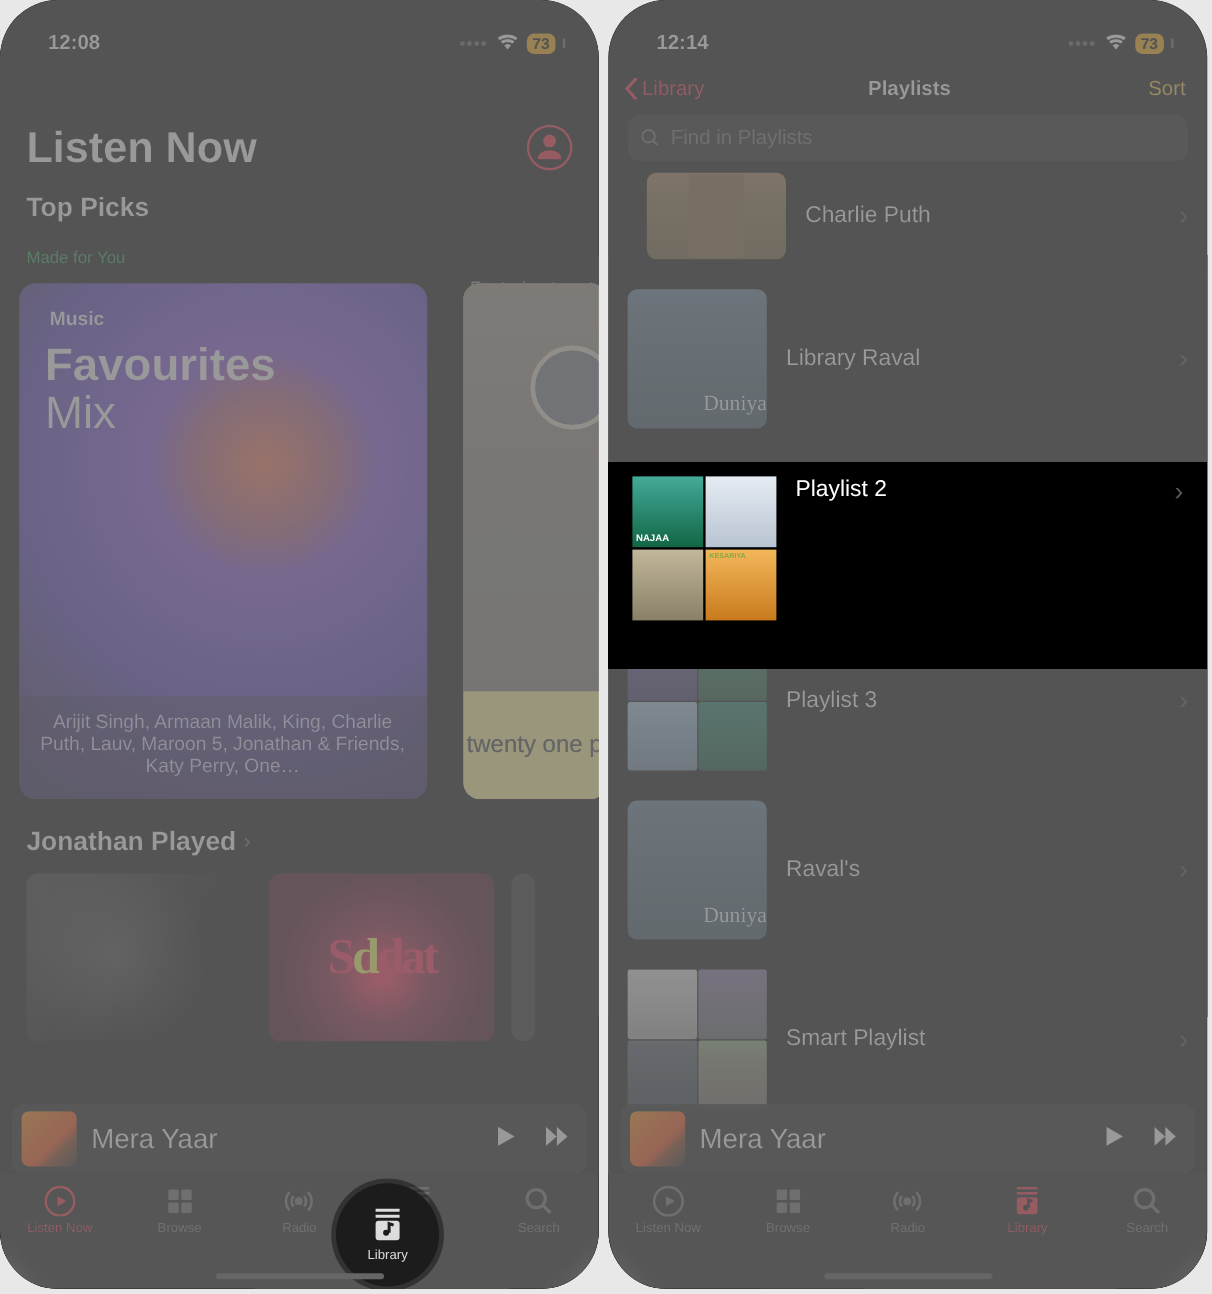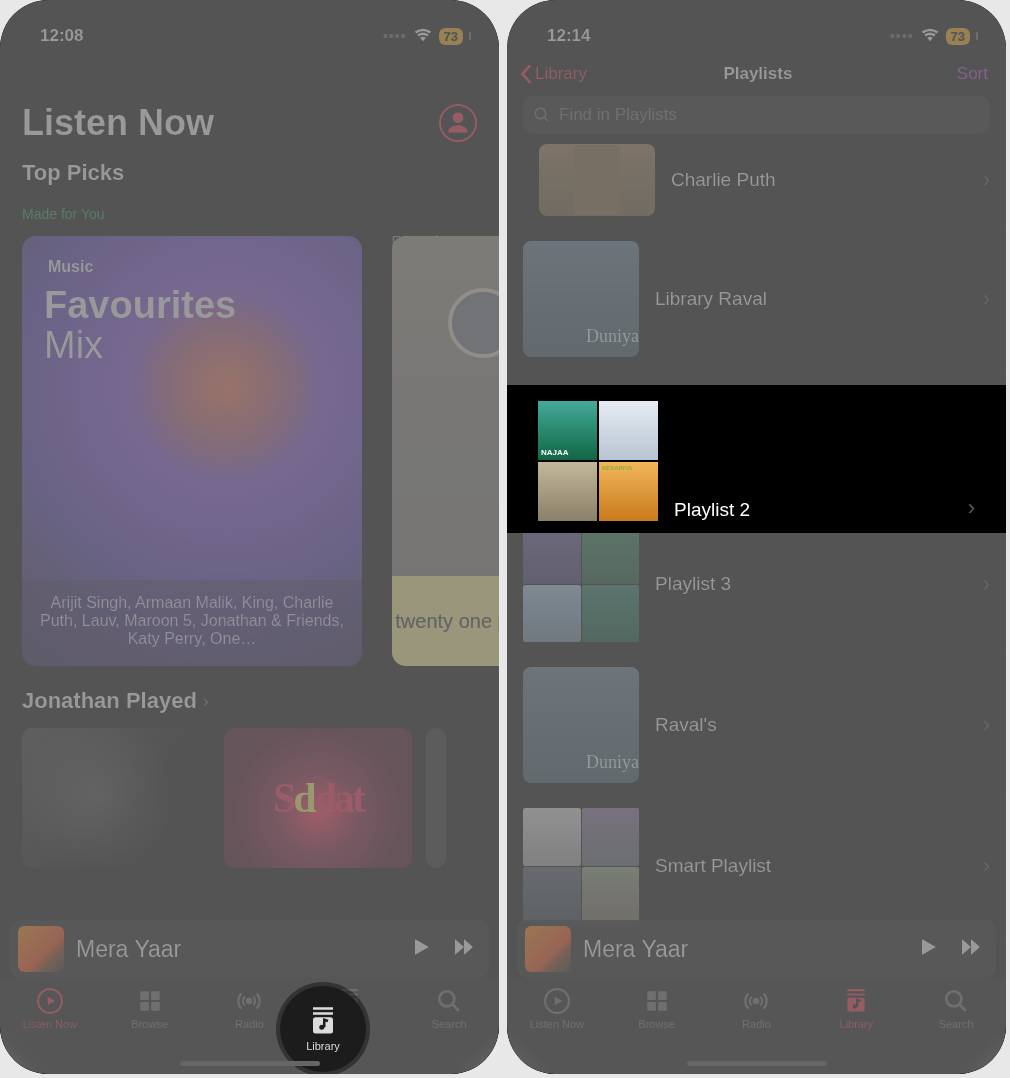--- a/index.html
+++ b/index.html
@@ -66,20 +66,21 @@
   }
   .listen-header h1 { color:#fff; font-size:36px; font-weight:800; }
   .profile-ring { width:38px; height:38px; border:2.5px solid #fa2d48; border-radius:50%; display:flex; align-items:center; justify-content:center; }
   .profile-ring svg { width:26px; height:26px; fill:#fa2d48; }
   .section-label { padding: 10px 22px 0 22px; color:#fff; }
   .section-label h2 { font-size:22px; font-weight:700; }
   .section-label p { font-size:14px; color:#22c55e; margin-top:20px; }
   .cards-row {
     display:flex; gap:30px; padding: 14px 0 0 22px;
     overflow:hidden;
+    justify-content:center;
   }
   .card {
     width: 340px; height:430px; flex-shrink:0; border-radius:14px;
     background: radial-gradient(circle at 60% 35%, #ff9e6b 0%, #b568ec 28%, #6d4cd3 62%, #3d2a86 100%);
     display:flex; flex-direction:column; justify-content:space-between;
     color:#fff;
   }
   .card .card-top { padding:22px 22px 0 22px; }
   .card .brand { font-size:16px; font-weight:600; display:flex; align-items:center; gap:4px;}
   .card .title { font-size:38px; font-weight:800; line-height:1.05; margin-top:10px;}
@@ -139,21 +140,21 @@
   .highlight-circle svg{width:30px;height:30px;fill:#dcdcdc;}
   .home-ind { position:absolute; bottom:8px; left:50%; transform:translateX(-50%); width:140px; height:5px; background:#666; border-radius:3px; z-index:70;}
   
   .s2-header {
     display:flex; align-items:center; justify-content:space-between;
     padding: 10px 18px 8px 12px; color:#fff;
   }
   .back { color:#fa2d48; font-size:17px; display:flex; align-items:center; gap:2px;}
   .back svg{width:14px;height:18px;fill:#fa2d48;}
   .s2-title { font-size:17px; font-weight:600; }
-  .s2-sort { color:#d946ef; font-size:17px;margin-left:28px; }
+  .s2-sort { color:#fde047; font-size:17px;margin-left:28px; }
   .searchbar {
     margin: 4px 16px 0 16px; height:38px; background:#1c1c1e; border-radius:10px;
     display:flex; align-items:center; gap:8px; padding:0 10px;
   }
   .searchbar svg{width:18px;height:18px;fill:#8e8e93;}
   .searchbar span{ color:#8e8e93; font-size:17px; }
   .playlists { margin-top:6px; }
   .pl-row {
     display:flex; align-items:center; gap:16px; padding:12px 16px;
     border-bottom:0.5px solid rgba(255,255,255,.05);
@@ -166,23 +167,23 @@
   .art-solid { background:linear-gradient(#caa46a,#9a7844); display:flex;align-items:center;justify-content:center;}
   .art-solid::after{content:"";width:46px;height:70px;background:#b98d54;border-radius:3px;}
   .art-duniya { background:linear-gradient(#7fa9c4,#4d6f85); display:flex;align-items:flex-end;justify-content:flex-end;color:#fff;font-size:18px;font-family:serif;padding-bottom:10px;}
   .art-grid { display:grid; grid-template-columns:1fr 1fr; grid-template-rows:1fr 1fr; gap:1px;}
   .art-grid div{border-radius:2px;}
   .g5{background:linear-gradient(#7b6bc9,#4a3d8a);} .g6{background:linear-gradient(#3a6,#164);}
   .g7{background:linear-gradient(#cde,#9bc);} .g8{background:linear-gradient(#2a8,#064);}
   .g9{background:linear-gradient(#eee,#ccc);} .g10{background:linear-gradient(#b9c,#789);}
   .g11{background:linear-gradient(#678,#345);} .g12{background:linear-gradient(#bca,#987);}
   .pl-highlight {
-    position:absolute; left:0; right:0; top:385px; height:148px;
+    position:absolute; left:0; right:0; top:385px; height:172px;
     background:#000; z-index:55;
-    display:flex; align-items:flex-end; gap:16px; padding:12px 31px;
+    display:flex; align-items:flex-start; gap:16px; padding:12px 20px;
   }
   .pl-highlight .pl-name{color:#fff;}
   .pl-highlight .pl-chev{color:#5a5a5e;}
   .grid-art-hl{ width:120px; height:120px; border-radius:8px; display:grid; grid-template-columns:1fr 1fr; grid-template-rows:1fr 1fr; gap:2px; flex-shrink:0;}
   .hlg1{background:linear-gradient(#4a9,#164);position:relative;}
   .hlg1::after{content:"NAJAA";position:absolute;bottom:3px;left:3px;font-size:8px;color:#fff;font-weight:700;}
   .hlg2{background:linear-gradient(#e6ecf2,#b8c4d2);}
   .hlg3{background:linear-gradient(#c2b79a,#8a8068);}
   .hlg4{background:linear-gradient(#f2b75a,#c97a1e);position:relative;}
   .hlg4::after{content:"KESARIYA";position:absolute;top:3px;left:3px;font-size:6px;color:#8a4;font-weight:700;}

